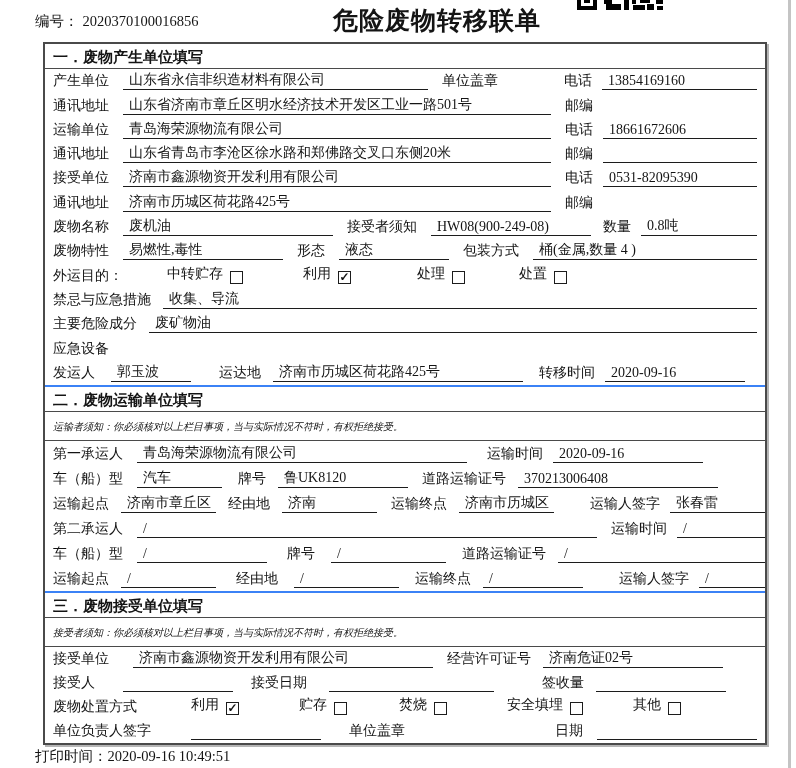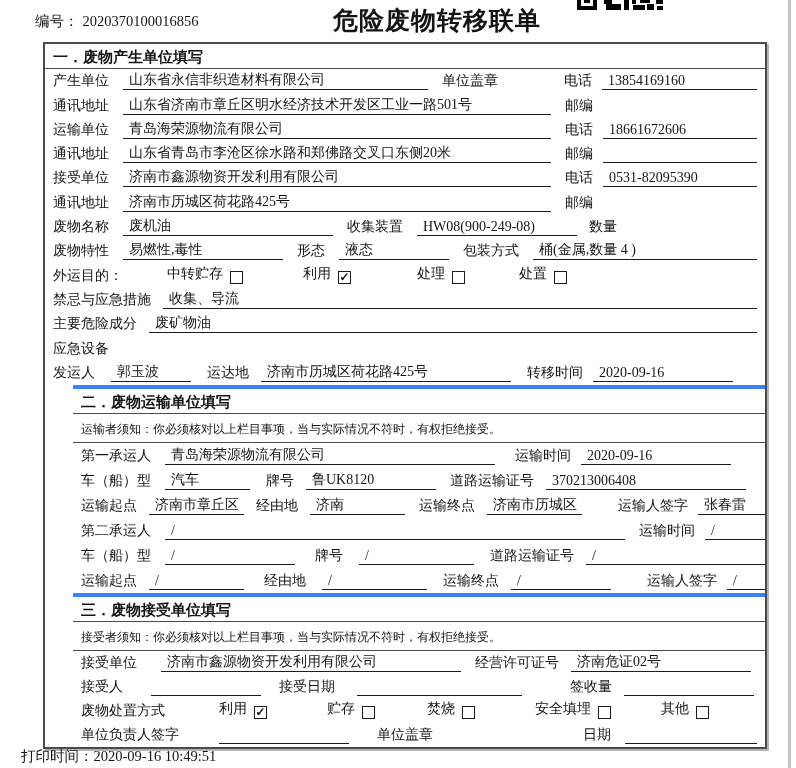--- a/index.html
+++ b/index.html
@@ -11,55 +11,55 @@
 
   
   .doc-no { position:absolute; left:35px; top:12px; font-size:14.5px; white-space:nowrap; }
   .doc-no .num { margin-left:4px; }
   .page-title { position:absolute; left:333px; top:4px; font-size:25px; font-weight:bold; letter-spacing:1px; white-space:nowrap; }
   .qr-frag { position:absolute; left:577px; top:0; width:86px; height:10px; }
 
   
   .form { position:absolute; left:43px; top:42px; width:724px; border:2px solid #4a4a4a;
           background:#fff; box-shadow:2px 2px 0 rgba(120,120,120,.55); }
-  .section2, .section3 { border-top:4px solid #3b82f6;margin-left:28px; }
+  .section2, .section3 { border-top:2px solid #3b82f6; }
   .sec-hd { height:25px; line-height:22px; padding:2px 8px 0 8px; font-size:15px; font-weight:bold;
             border-bottom:1.5px solid #4a4a4a; white-space:nowrap; }
-  .notice { height:29px; line-height:26px; padding:2px 0 0 8px; font-size:12px;
-            border-bottom:1.5px solid #4a4a4a; white-space:nowrap; }
+  .notice { height:29px; line-height:26px; padding:2px 0 0 8px; font-size:10px;
+            border-bottom:1.5px solid #4a4a4a; white-space:nowrap;font-style:italic; }
 
   .row  { display:flex; align-items:flex-end; height:24.3px; padding:0 8px 3px 8px; font-size:14px; white-space:nowrap; overflow:hidden; }
   .section2 .row { height:25px; }
   .section3 .row { height:24px; }
 
   .lbl { flex:none; }
   .val { flex:none; border-bottom:1px solid #1c1c1c; padding:0 6px; min-height:17px; }
   .flex1 { flex:1 1 auto; }
   .toedge { margin-right:-8px; }
 
   .mr10{margin-right:4px}.mr12{margin-right:12px}.mr14{margin-right:14px}.mr16{margin-right:16px}
   .mr24{margin-right:24px}.mr28{margin-right:28px}.mr40{margin-right:40px}
   .ml10{margin-left:10px}.ml12{margin-left:12px}.ml14{margin-left:14px}.ml16{margin-left:16px}
-  .ml18{margin-left:18px}.ml20{margin-left:20px}.ml22{margin-left:22px}.ml24{margin-left:16px}
+  .ml18{margin-left:18px}.ml20{margin-left:20px}.ml22{margin-left:22px}.ml24{margin-left:28px}
   .ml28{margin-left:28px}.ml36{margin-left:36px}.ml40{margin-left:40px}
   .ml48{margin-left:48px}.ml50{margin-left:50px}.ml52{margin-left:52px}
   .ml60{margin-left:60px}.ml66{margin-left:66px}.ml130{margin-left:54px}.ml150{margin-left:150px}
   .w80{width:80px}.w85{width:85px}.w95{width:95px}.w100{width:100px}.w105{width:105px}
   .w110{width:110px}.w115{width:115px}.w130{width:130px}.w140{width:140px}.w150{width:150px}
   .w160{width:160px}.w165{width:165px}.w180{width:180px}.w200{width:200px}.w210{width:210px}
   .w250{width:250px}.w300{width:300px}.w305{width:305px}.w330{width:330px}.w428{width:428px}.w460{width:460px}
 
   
   .cb { flex:none; display:inline-block; width:13px; height:13px; border:1.5px solid #1c1c1c;
         margin-left:7px; margin-bottom:1px; font-size:12px; line-height:11px; text-align:center;
         font-weight:bold; color:#111; align-self:center; margin-top:6px; }
   .opt { display:flex; align-items:flex-start; }
 
   
-  .print-time { position:absolute; left:21px; top:747px; font-size:14.5px; white-space:nowrap; }
+  .print-time { position:absolute; left:35px; top:747px; font-size:14.5px; white-space:nowrap; }
 </style>
 </head>
 <body>
 
 <div class="page">
 
   <div class="right-strip"></div>
 
   <div class="doc-no">
     <span>编号：</span><span class="num">2020370100016856</span>
@@ -125,23 +125,24 @@
 
       <div class="row">
         <span class="lbl mr14">通讯地址</span>
         <span class="val w428">济南市历城区荷花路425号</span>
         <span class="lbl ml14">邮编</span>
       </div>
 
       <div class="row">
         <span class="lbl mr14">废物名称</span>
         <span class="val w210">废机油</span>
-        <span class="lbl ml14">收集装置</span>
+        <span class="lbl ml14">接受者须知</span>
         <span class="val w160 ml14">HW08(900-249-08)</span>
         <span class="lbl ml12">数量</span>
+        <span class="val flex1 ml10">0.8吨</span>
       </div>
 
       <div class="row">
         <span class="lbl mr14">废物特性</span>
         <span class="val w160">易燃性,毒性</span>
         <span class="lbl ml14">形态</span>
         <span class="val w110 ml14">液态</span>
         <span class="lbl ml14">包装方式</span>
         <span class="val flex1 ml14">桶(金属,数量 4 )</span>
       </div>

